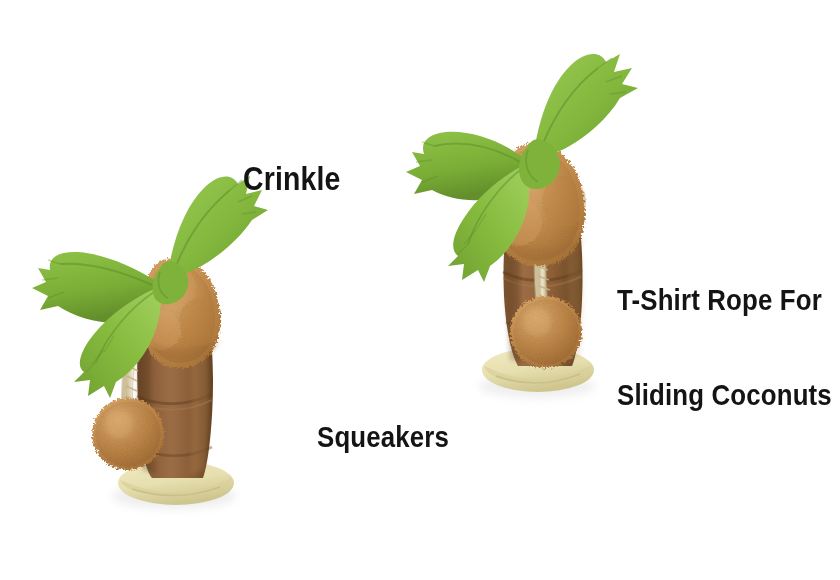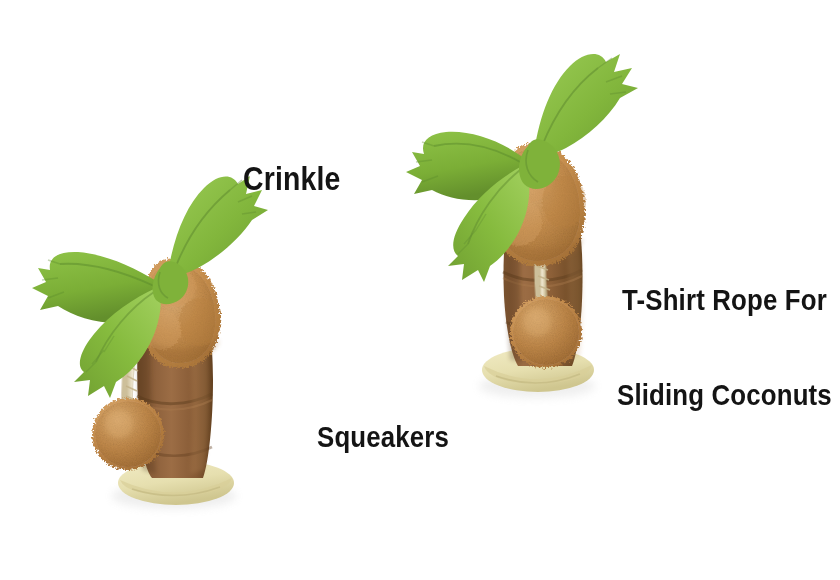--- a/index.html
+++ b/index.html
@@ -9,21 +9,20 @@
   }
   body {
     font-family: "Liberation Sans", sans-serif;
   }
   #stage {
     position: relative;
     width: 840px;
     height: 580px;
     background: #ffffff;
     overflow: hidden;
-    text-align: center;
   }
   .layer {
     position: absolute;
     top: 0;
     left: 0;
     width: 840px;
     height: 580px;
   }
   .label {
     position: absolute;

